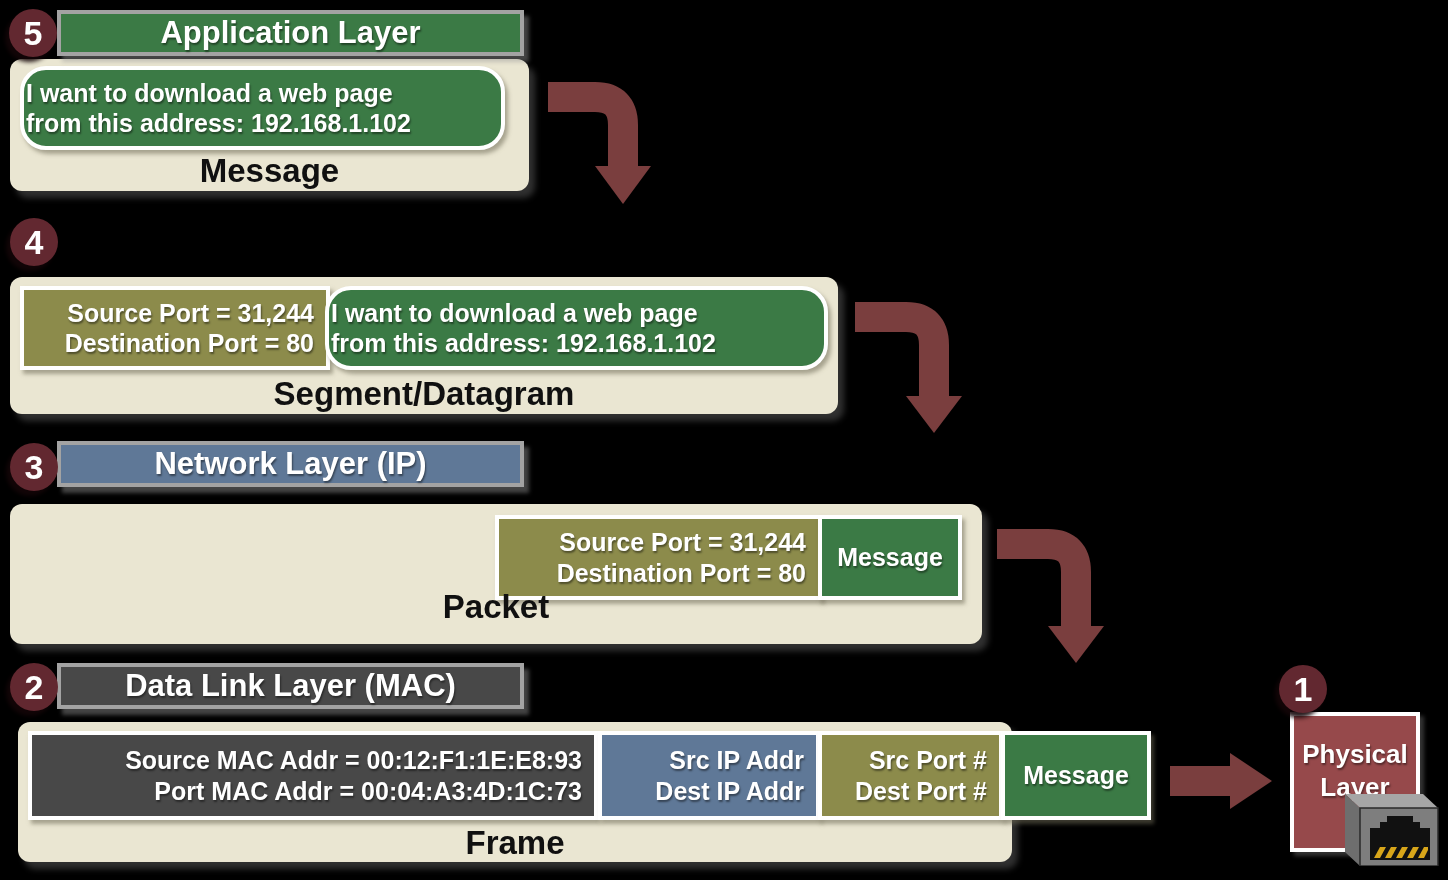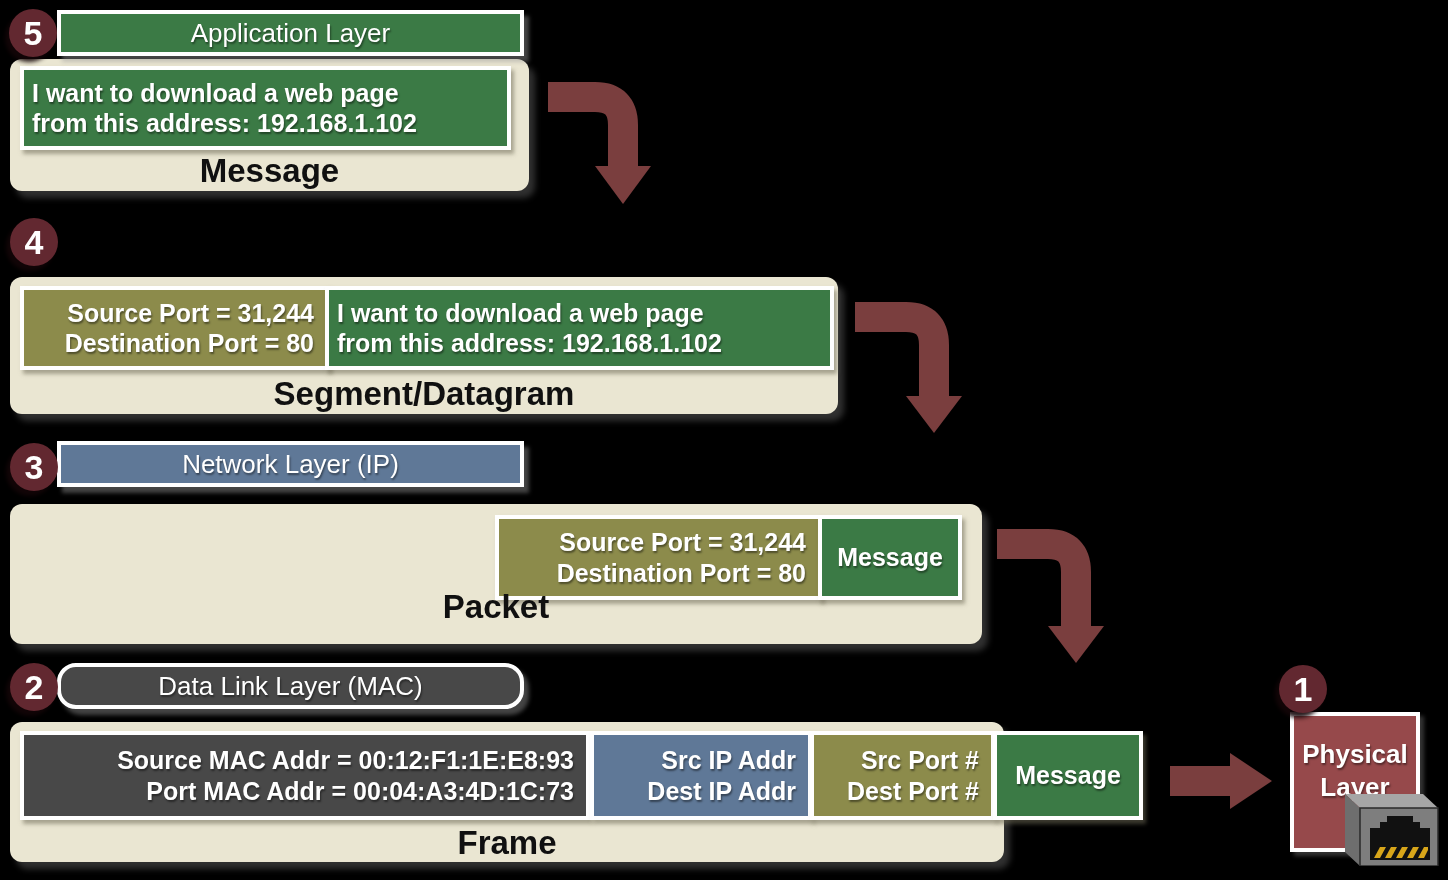--- a/index.html
+++ b/index.html
@@ -10,41 +10,41 @@
   }
   .arrows{position:absolute;left:0;top:0;width:1448px;height:880px;pointer-events:none;}
   .badge{
     position:absolute;width:48px;height:48px;border-radius:50%;
     background:var(--badge-maroon,#622830);
     color:#fff;font-size:34px;font-weight:bold;line-height:48px;text-align:center;
     box-shadow:-4px 5px 4px rgba(20,6,8,0.9);
     z-index:6;
   }
   .hdr{
-    position:absolute;height:38px;border:4px solid #ffffff;
+    position:absolute;height:38px;border:4px solid #a3a3a3;
     display:flex;align-items:center;justify-content:center;
-    color:#fff;font-size:26px;font-weight:normal;
+    color:#fff;font-size:31px;font-weight:bold;
     text-shadow:1px 2px 2px rgba(0,0,0,0.45);
     box-shadow:5px 6px 4px rgba(150,150,150,0.45);
     z-index:5;
   }
   .panel{
     position:absolute;background:var(--panel-cream,#eae6d2);border-radius:12px;
     box-shadow:6px 7px 6px rgba(120,120,120,0.4);
     z-index:2;
   }
   .databox{
     position:absolute;border:4px solid #fff;
     display:flex;flex-direction:column;justify-content:center;
     color:#fff;font-size:25px;font-weight:bold;line-height:1.22;
     text-shadow:1px 2px 2px rgba(0,0,0,0.45);
     box-shadow:3px 4px 4px rgba(110,105,85,0.55);
     white-space:nowrap;
   }
-  .ta-left{align-items:flex-start;padding-left:8px;}
+  .ta-left{align-items:flex-start;padding-left:2px;border-radius:26px;}
   .ta-right{align-items:flex-end;padding-right:12px;}
   .ta-center{align-items:center;}
   .fill-green{background:var(--green,#3b7a45);}
   .fill-olive{background:var(--olive,#8c8b4b);}
   .fill-blue{background:var(--blue,#5f7897);}
   .fill-gray{background:var(--dark-gray,#484848);}
   .pdu{
     position:absolute;left:0;width:100%;text-align:center;
     color:#101010;font-size:33px;font-weight:bold;
   }
@@ -116,22 +116,22 @@
       <span>Source Port = 31,244</span>
       <span>Destination Port = 80</span>
     </div>
     <div class="databox fill-green ta-center" style="left:808px;top:11px;width:136px;height:77px;">
       <span>Message</span>
     </div>
     <div class="pdu" style="top:84px;">Packet</div>
   </div>
 
   <div class="badge" style="left:10px;top:663px;">2</div>
-  <div class="hdr fill-gray" style="left:57px;top:663px;width:459px;border-radius:19px;">Data Link Layer (MAC)</div>
-  <div class="panel" style="left:10px;top:722px;width:994px;height:140px;">
+  <div class="hdr fill-gray" style="left:57px;top:663px;width:459px;">Data Link Layer (MAC)</div>
+  <div class="panel" style="left:18px;top:722px;width:994px;height:140px;">
     <div class="databox fill-gray ta-right" style="left:10px;top:9px;width:550px;height:81px;">
       <span>Source MAC Addr = 00:12:F1:1E:E8:93</span>
       <span>Port MAC Addr = 00:04:A3:4D:1C:73</span>
     </div>
     <div class="databox fill-blue ta-right" style="left:580px;top:9px;width:202px;height:81px;">
       <span>Src IP Addr</span>
       <span>Dest IP Addr</span>
     </div>
     <div class="databox fill-olive ta-right" style="left:800px;top:9px;width:165px;height:81px;">
       <span>Src Port #</span>

